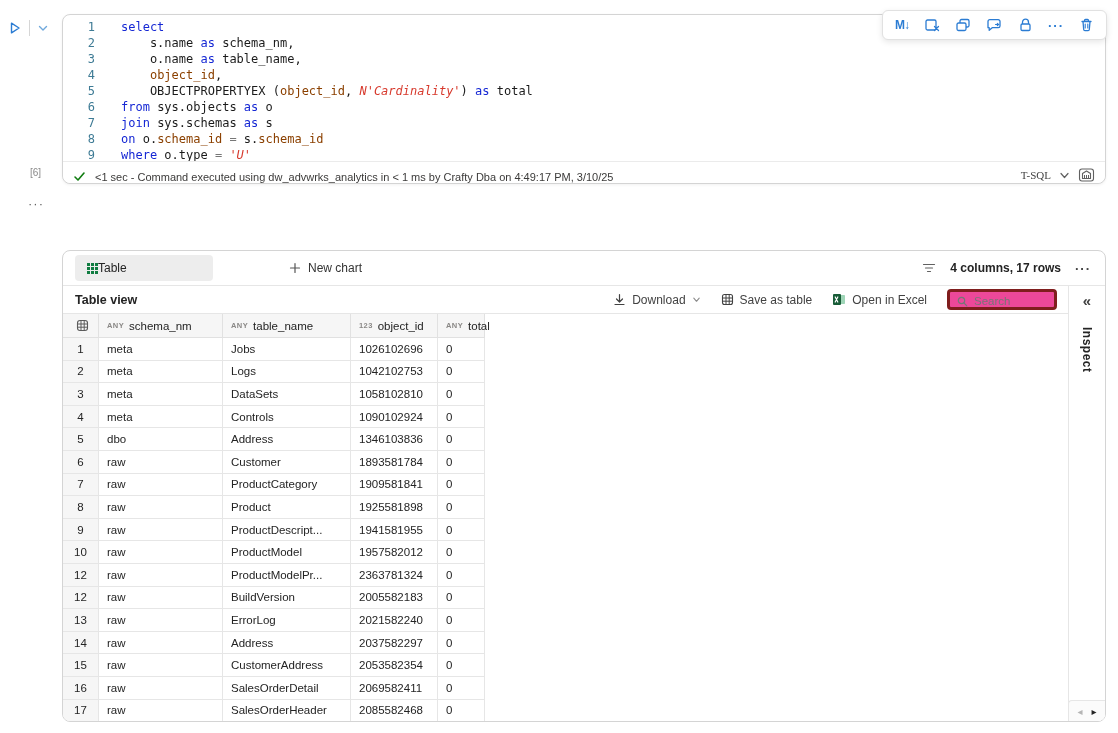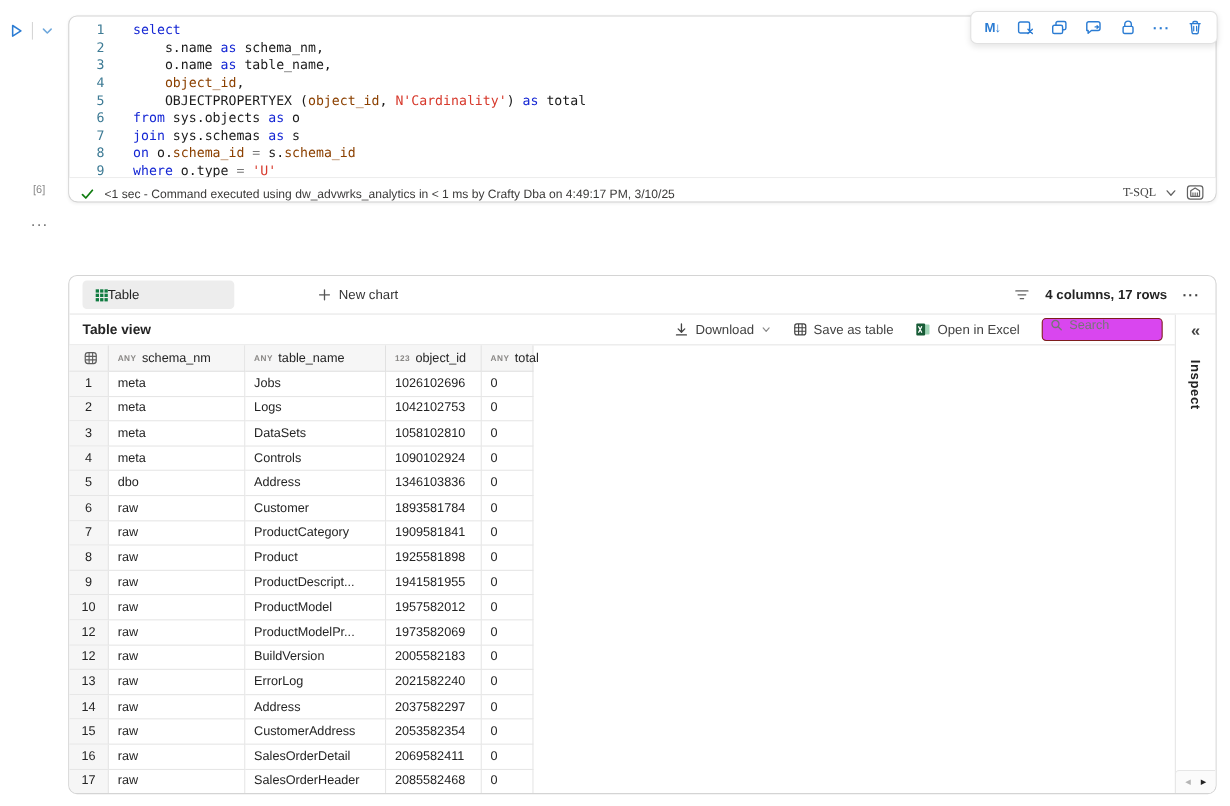--- a/index.html
+++ b/index.html
@@ -22,21 +22,21 @@
   .more-glyph { font-size:13px; font-weight:bold; color:#2b7cd3; letter-spacing:1px; }
 
   .code { padding-top:4px; font-family:"DejaVu Sans Mono","Liberation Mono",monospace;
     font-size:12px; line-height:16px; }
   .code-line { display:flex; height:16px; }
   .ln { width:32px; text-align:right; color:#3e7b95; flex-shrink:0; }
   .code-text { white-space:pre; margin-left:26px; color:#1b1b1b; }
   .tok-k { color:#1527d4; }
   .tok-i { color:#1b1b1b; }
   .tok-f { color:#8b4000; }
-  .tok-s { color:#d7392c; }
+  .tok-s { color:#d7392c;font-style:italic; }
   .tok-o { color:#777777; }
 
   .cell-status { position:absolute; left:0; right:0; bottom:0; height:22px;
     border-top:1px solid #ebebeb; display:flex; align-items:flex-end; padding:0 10px;
     font-size:11px; color:#3b3a39; border-radius:0 0 8px 8px; background:#fff; }
   .cell-status .check { margin-right:9px; display:flex; }
   .status-right { margin-left:auto; display:flex; align-items:center; gap:8px; color:#424242;font-family:Liberation Serif, serif; }
   .lang-label { font-size:11px; }
 
   .exec-count { position:absolute; left:30px; top:167px; font-size:10px; color:#8a8a8a; }
@@ -60,22 +60,22 @@
     color:#333; cursor:pointer; }
   .tabbar-right { margin-left:auto; display:flex; align-items:center; gap:14px; padding-right:2px; }
   .summary { font-size:12px; font-weight:600; color:#242424; }
   .tab-more { font-size:13px; color:#424242; font-weight:bold; letter-spacing:1px; cursor:pointer; }
 
   .grid-toolbar { height:28px; flex-shrink:0; display:flex; align-items:center; padding:0 48px 0 12px;
     border-bottom:1px solid #e6e6e6; }
   .grid-title { font-size:12.5px; font-weight:600; color:#242424; }
   .gt-right { margin-left:auto; display:flex; align-items:center; gap:20px; }
   .gt-btn { display:flex; align-items:center; gap:6px; font-size:12px; color:#424242; cursor:pointer; }
-  .search-box { display:flex; align-items:flex-start; gap:6px; width:110px; height:21px;
-    border:1px solid #7f1d1d; border-radius:4px; padding:0 7px; background:#d946ef; }
+  .search-box { display:flex; align-items:flex-end; gap:6px; width:110px; height:21px;
+    border:3px solid #7f1d1d; border-radius:4px; padding:0 7px; background:#ec4899; }
   .search-box input { border:none; outline:none; width:72px; font-size:11.5px;
     font-family:"Liberation Sans","DejaVu Sans",sans-serif; color:#242424; background:transparent; }
   .search-box input::placeholder { color:#767676; }
 
   .grid-area { flex:1; position:relative; }
   .grid { width:422px; }
   .grid-header { display:flex; height:24px; }
   .grid-header .cell-h { background:#f6f6f6; border-right:1px solid #e1e1e1; border-bottom:1px solid #e1e1e1;
     display:flex; align-items:center; gap:5px; padding-left:8px; }
   .coltype { font-size:7.5px; font-weight:bold; color:#8a8886; letter-spacing:.4px; }
@@ -409,21 +409,21 @@
               <div class="cell-d c0">10</div>
               <div class="cell-d c1">raw</div>
               <div class="cell-d c2">ProductModel</div>
               <div class="cell-d c3">1957582012</div>
               <div class="cell-d c4">0</div>
             </div>
             <div class="grid-row">
               <div class="cell-d c0">12</div>
               <div class="cell-d c1">raw</div>
               <div class="cell-d c2">ProductModelPr...</div>
-              <div class="cell-d c3">1973582069</div>
+              <div class="cell-d c3">2363781324</div>
               <div class="cell-d c4">0</div>
             </div>
             <div class="grid-row">
               <div class="cell-d c0">12</div>
               <div class="cell-d c1">raw</div>
               <div class="cell-d c2">BuildVersion</div>
               <div class="cell-d c3">2005582183</div>
               <div class="cell-d c4">0</div>
             </div>
             <div class="grid-row">

